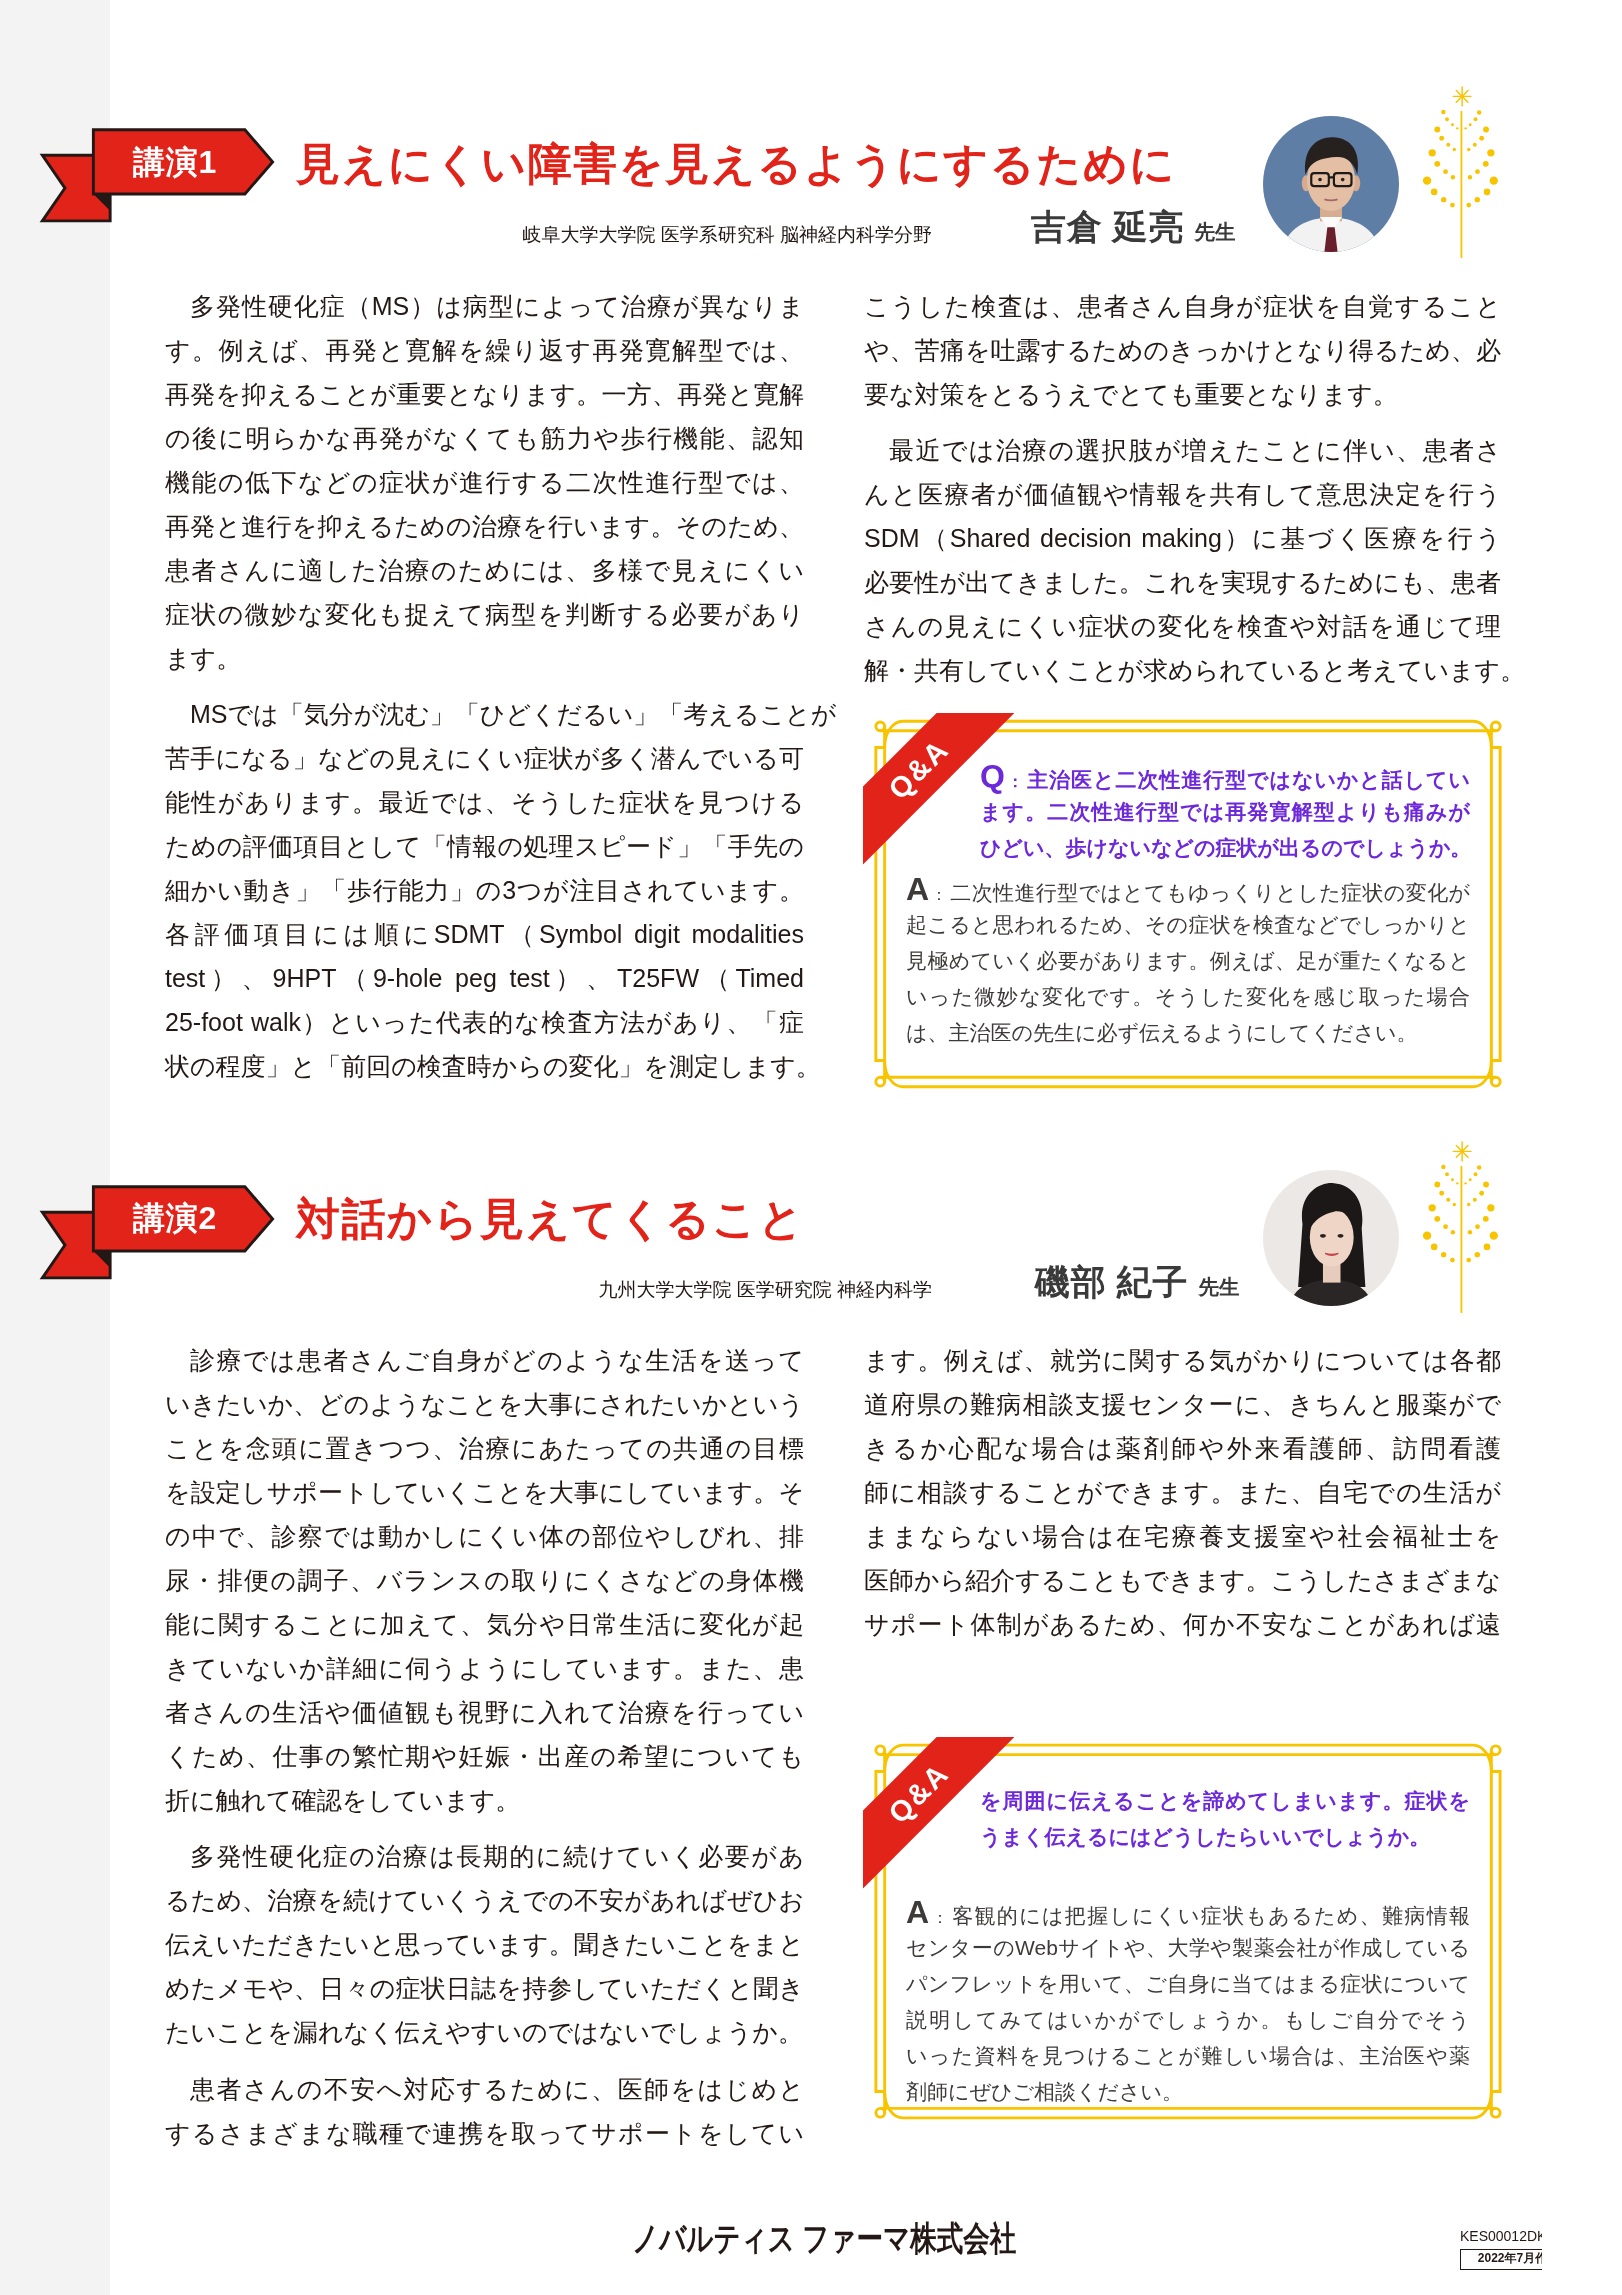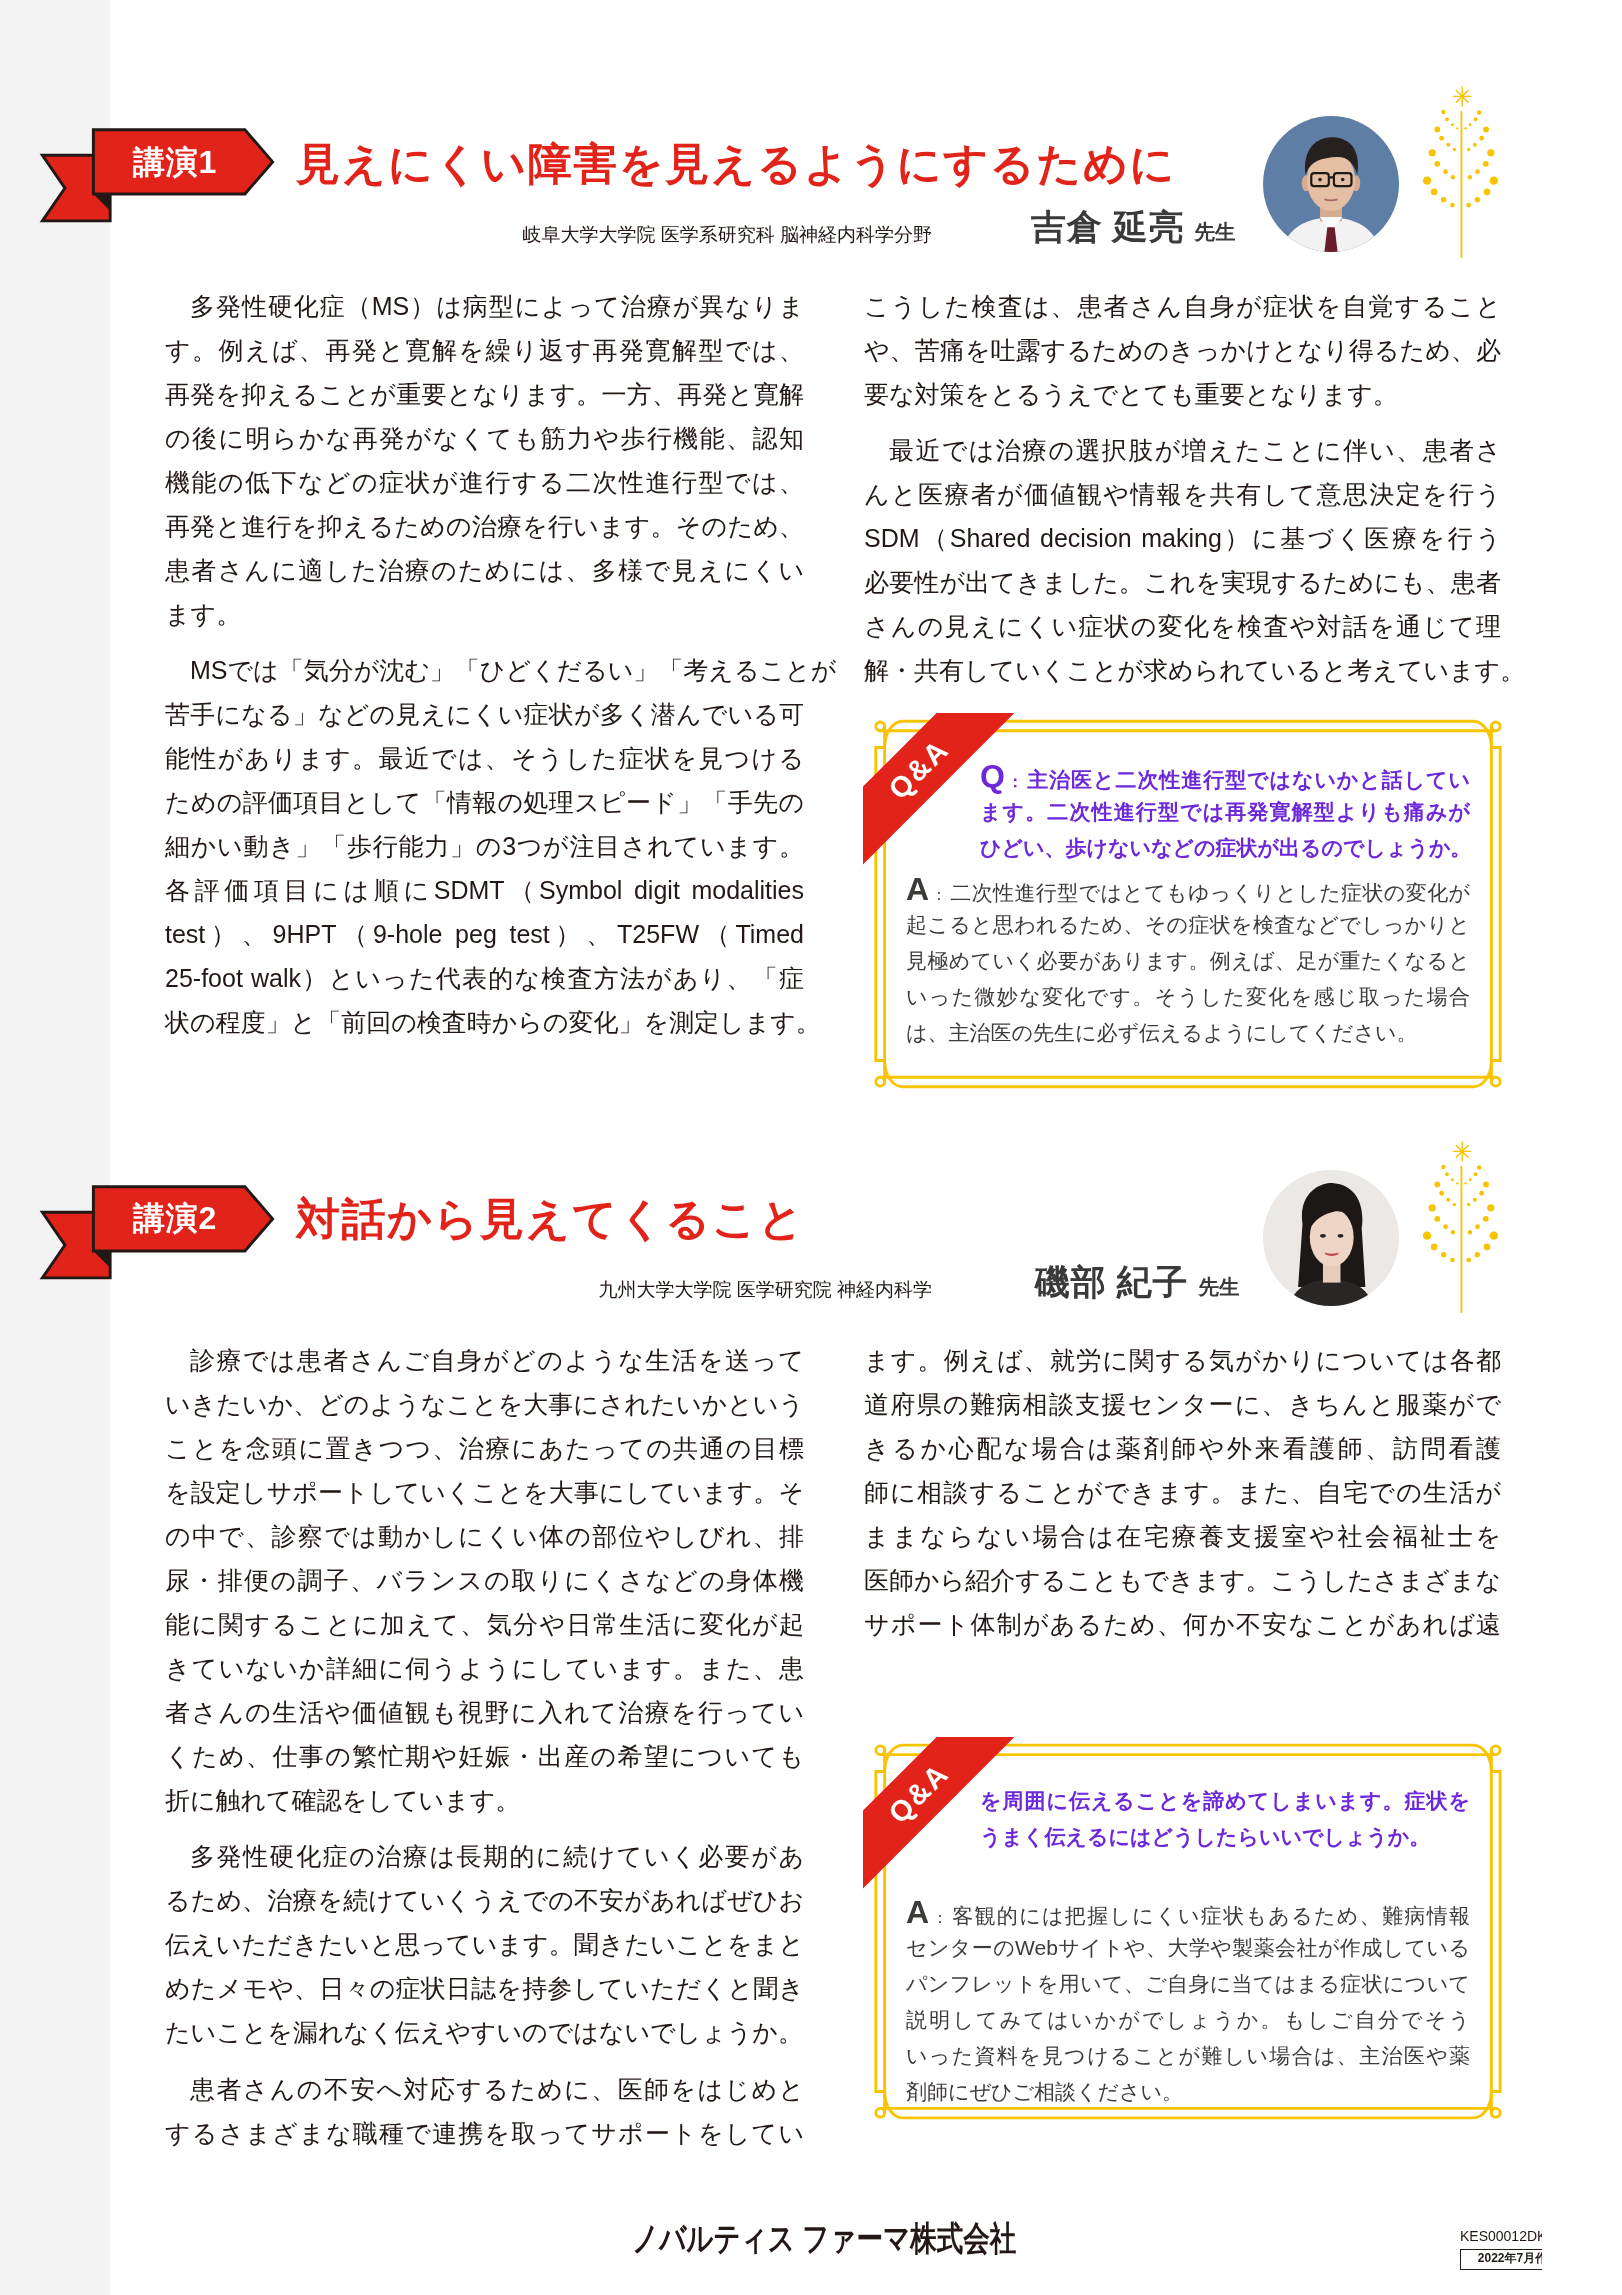--- a/index.html
+++ b/index.html
@@ -176,20 +176,21 @@
 
     <div class="col" style="left:165px; top:284px; width:639px;">
       <div class="para">
         <span class="ln ind">多発性硬化症（MS）は病型によって治療が異なりま</span>
         <span class="ln">す。例えば、再発と寛解を繰り返す再発寛解型では、</span>
         <span class="ln">再発を抑えることが重要となります。一方、再発と寛解</span>
         <span class="ln">の後に明らかな再発がなくても筋力や歩行機能、認知</span>
         <span class="ln">機能の低下などの症状が進行する二次性進行型では、</span>
         <span class="ln">再発と進行を抑えるための治療を行います。そのため、</span>
         <span class="ln">患者さんに適した治療のためには、多様で見えにくい</span>
+        <span class="ln">症状の微妙な変化も捉えて病型を判断する必要があり</span>
         <span class="ln end">ます。</span>
       </div>
       <div class="para">
         <span class="ln ind">MSでは「気分が沈む」「ひどくだるい」「考えることが</span>
         <span class="ln">苦手になる」などの見えにくい症状が多く潜んでいる可</span>
         <span class="ln">能性があります。最近では、そうした症状を見つける</span>
         <span class="ln">ための評価項目として「情報の処理スピード」「手先の</span>
         <span class="ln">細かい動き」「歩行能力」の3つが注目されています。</span>
         <span class="ln">各評価項目には順にSDMT（Symbol digit modalities</span>
         <span class="ln">test）、9HPT（9-hole peg test）、T25FW（Timed</span>

